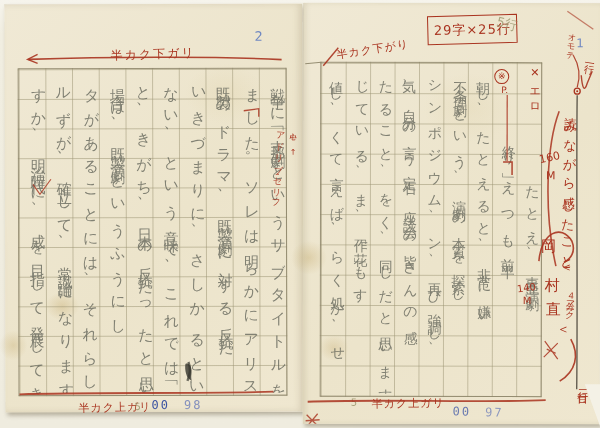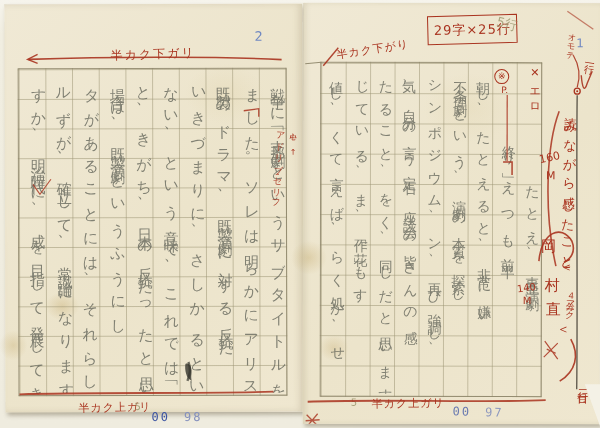--- a/index.html
+++ b/index.html
@@ -89,21 +89,21 @@
     <div class="col" style="right:241.3px;">すか、明治時代に、成を目指して発展してき</div>
   </div>
 
   <div class="note blue" style="left:250px;top:25px;font-size:13px;opacity:.85;">2</div>
   <div class="note red" style="left:106px;top:42px;font-size:12px;letter-spacing:2px;transform:rotate(-2deg);">半カク下ガリ</div>
   <div class="note red vtext" style="left:269px;top:121px;height:74px;font-size:9px;letter-spacing:1px;transform:rotate(4deg);opacity:.9;">アドリブ・セリフ</div>
   <div class="note red vtext" style="left:284px;top:124px;height:22px;font-size:7px;">心中</div>
   <div class="note red" style="left:285px;top:144px;font-size:8px;">↑</div>
   <div class="note red" style="left:73px;top:396px;font-size:11px;letter-spacing:1px;transform:rotate(-1deg);">半カク上ガリ</div>
   <div class="note pencil" style="left:129px;top:397px;font-size:10px;opacity:.75;">5</div>
-  <div class="stamp" style="left:146px;top:394px;margin-top:12px;">
+  <div class="stamp" style="left:146px;top:394px;">
     <b style="color:#3d55a2;">00</b><span style="color:#8property90bd;color:#8490bd;">98</span>
   </div>
 
   <svg class="svgov" width="298" height="408" viewBox="0 0 298 408">
     <path d="M277,56 C210,52 95,53 24,55" fill="none" stroke="#a9331f" stroke-width="1.6" opacity=".9"></path>
     <path d="M33,50 L23,55 L33,59" fill="none" stroke="#a9331f" stroke-width="1.4" opacity=".9"></path>
     <path d="M14,390 C80,388 200,390 268,388" fill="none" stroke="#a9331f" stroke-width="1.8" opacity=".85"></path>
     <path d="M239,107 L254,105 L254,113" fill="none" stroke="#a9331f" stroke-width="1.3" opacity=".85"></path>
     <path d="M28,180 L35,190 L46,175" fill="none" stroke="#a9331f" stroke-width="1.2" opacity=".8"></path>
     <path d="M180,360 C184,358 187,364 186,370 C185,377 188,378 185,376 C181,374 179,366 180,360 Z" fill="#34342d" opacity=".8"></path>

